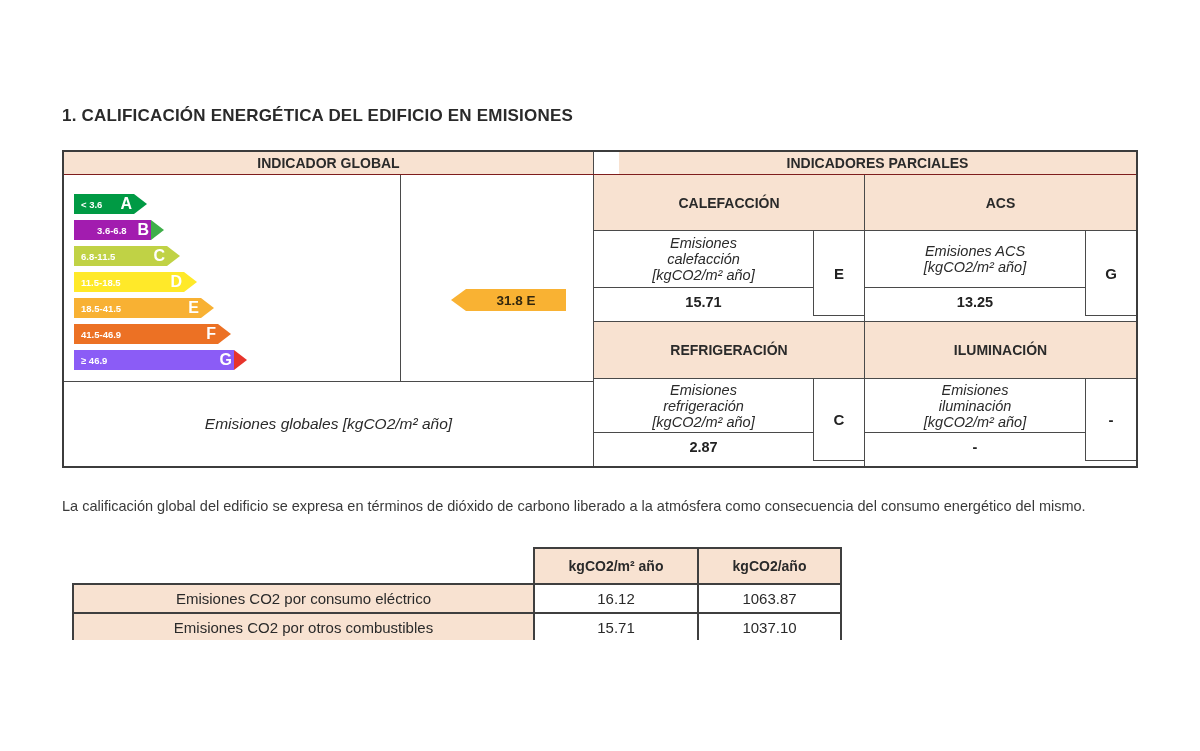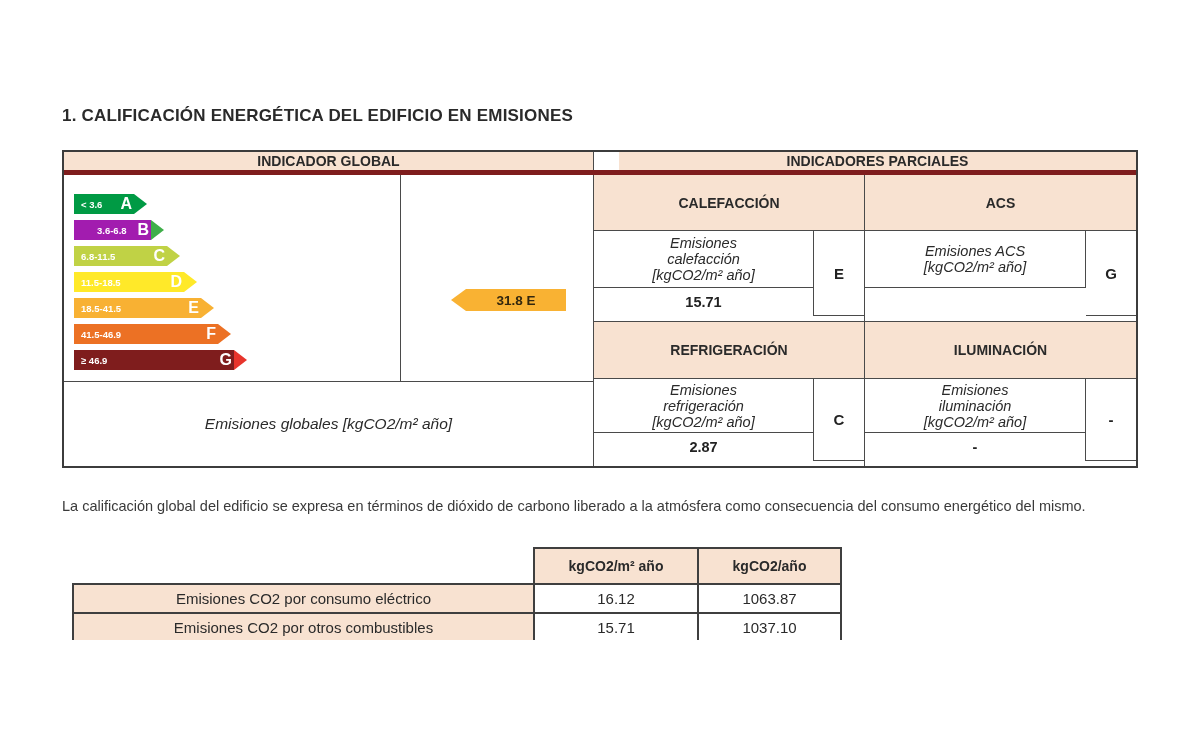--- a/index.html
+++ b/index.html
@@ -10,21 +10,21 @@
   }
   .title {
     position:absolute; left:62px; top:106px;
     font-size:17px; font-weight:bold; letter-spacing:.2px; color:#2a2a2a;
   }
   
   .main-table {
     position:absolute; left:62px; top:150px; width:1076px; height:318px;
     border:2px solid #3c3c3c; display:flex; flex-direction:column; background:#fff;
   }
-  .mt-header { display:flex; height:23px; border-bottom:5px solid #7f1d1d;gap:25px; }
+  .mt-header { display:flex; height:23px; border-bottom:1px solid #7f1d1d;gap:25px; }
   .mt-header .hcell {
     background:#f8e2d1; display:flex; align-items:center; justify-content:center;
     font-size:14px; font-weight:bold; color:#2a2a2a;
   }
   .hcell.left { width:530px; border-right:1px solid #4a4a4a; }
   .hcell.right { flex:1; }
   .mt-body { display:flex; flex:1; }
   .left-section { width:530px; border-right:1px solid #4a4a4a; display:flex; flex-direction:column; }
   .scale-area { height:207px; border-bottom:1px solid #4a4a4a; display:flex; }
   .scale-col { width:337px; border-right:1px solid #4a4a4a; padding:19px 0 0 10px; }
@@ -135,21 +135,21 @@
               <div class="band" style="background: rgb(248, 177, 51); width: 127px;">
                 <span class="range">18.5-41.5</span>
                 <span class="letter">E</span>
                 <i class="tip" style="border-left-color: rgb(248, 177, 51);"></i>
               </div>
               <div class="band" style="background: rgb(236, 113, 36); width: 144px;">
                 <span class="range">41.5-46.9</span>
                 <span class="letter">F</span>
                 <i class="tip" style="border-left-color: rgb(236, 113, 36);"></i>
               </div>
-              <div class="band" style="background: #7f1d1d; width: 160px;">
+              <div class="band" style="background: #8b5cf6; width: 160px;">
                 <span class="range">≥ 46.9</span>
                 <span class="letter">G</span>
                 <i class="tip" style="border-left-color: rgb(231, 52, 44);"></i>
               </div>
             </div>
           <div class="arrow-col">
             <div class="pointer">
               <span class="ptip" id="ptip" style="border-right-color: rgb(249, 178, 51);"></span>
               <span class="pbody" id="pbody" style="background: rgb(249, 178, 51);">31.8 E</span>
             </div>
@@ -173,20 +173,21 @@
             <div class="qvalue">15.71</div>
           </div>
         </div>
         <div class="qdata">
           <div class="qtable">
             <div class="qlabel">
               <span>Emisiones ACS</span>
               <span>[kgCO2/m² año]</span>
             </div>
             <div class="qletter">G</div>
+            <div class="qvalue">13.25</div>
           </div>
         </div>
 
         <div class="qheader colL">REFRIGERACIÓN</div>
         <div class="qheader">ILUMINACIÓN</div>
 
         <div class="qdata colL">
           <div class="qtable">
             <div class="qlabel">
               <span>Emisiones</span>

